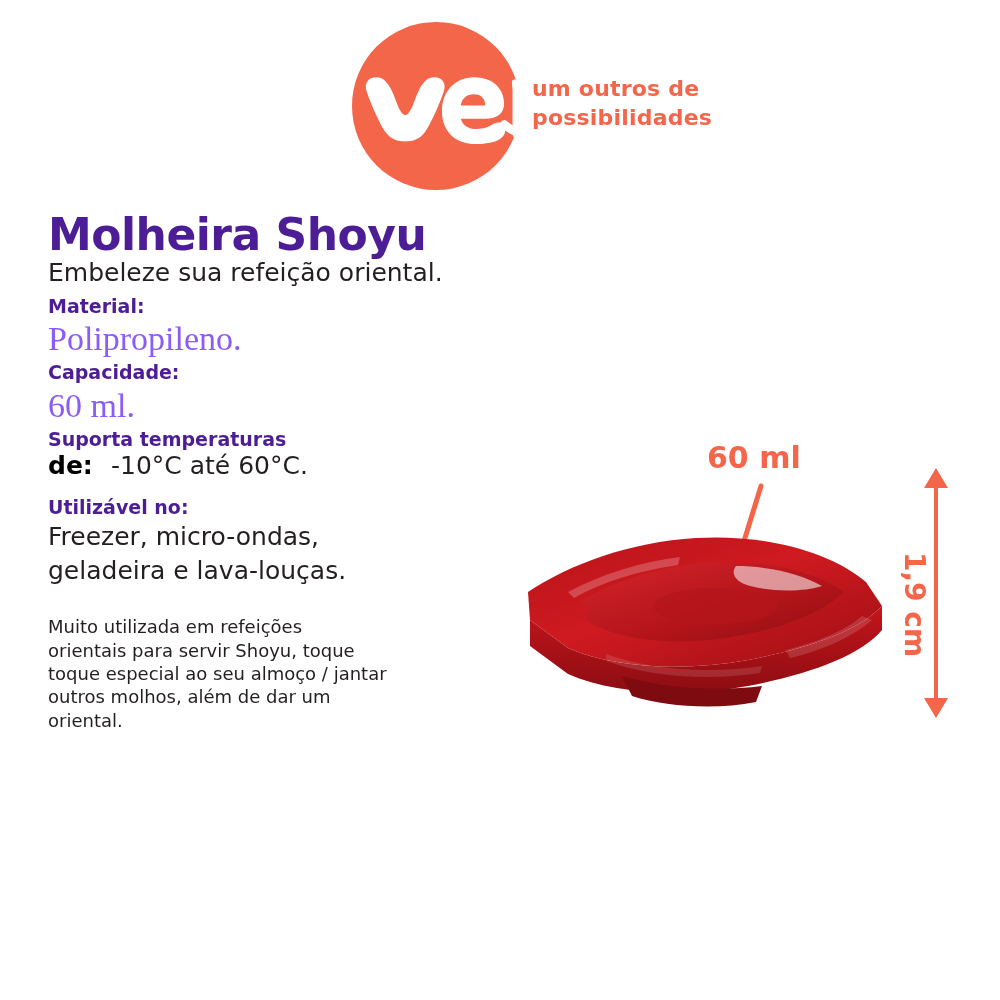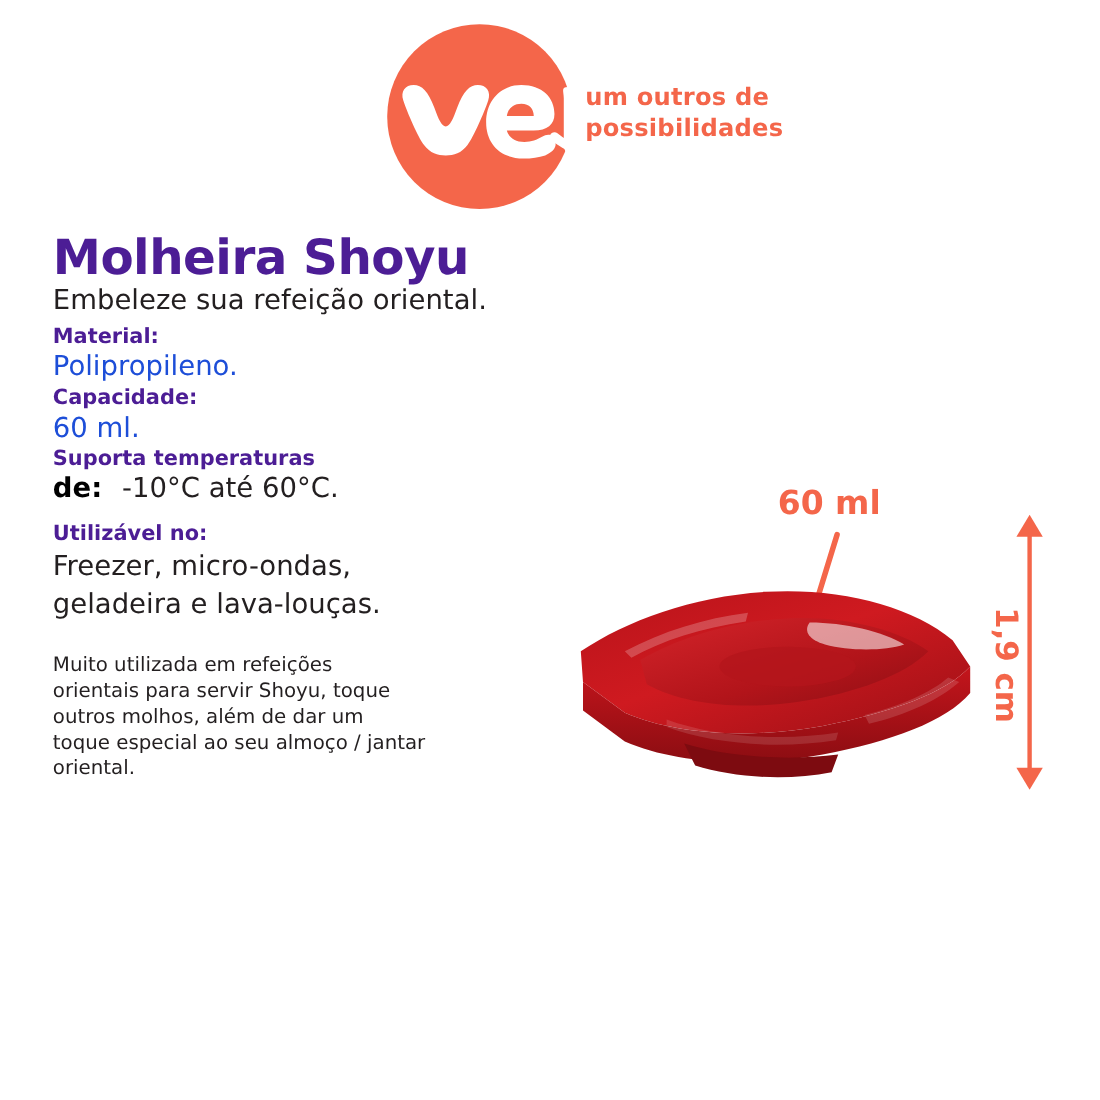--- a/index.html
+++ b/index.html
@@ -73,24 +73,25 @@
     line-height: 1.22;
   }
   .label {
     font-size: 19px;
     font-weight: bold;
     color: #4c1d95;
     line-height: 1.22;
     margin: 0;
   }
   .value {
-    font-size: 25px;
-    color: #1d4ed8;
+    font-size: 34px;
+    color: #8b5cf6;
     line-height: 1.22;
     margin: 0 0 2px 0;
+    font-family: Liberation Serif, serif;
   }
   .inline-label {
     font-size: 25px;
     font-weight: bold;
     color: #000000;
   }
   .inline-value {
     font-size: 25px;
     color: #231f20;
     margin-left: 13px;
@@ -193,22 +194,22 @@
     <span class="inline-value">-10°C até 60°C.</span>
   </p>
 
   <p class="label spaced">Utilizável no:</p>
   <p class="usage-list">Freezer, micro-ondas,</p>
   <p class="usage-list">geladeira e lava-louças.</p>
 
   <div class="description">
     <div>Muito utilizada em refeições</div>
     <div>orientais para servir Shoyu, toque</div>
+    <div>toque especial ao seu almoço / jantar</div>
     <div>outros molhos, além de dar um</div>
-    <div>toque especial ao seu almoço / jantar</div>
     <div>oriental.</div>
   </div>
 </div>
 
 <div class="product-area">
 
   <div class="callout-capacity">60 ml</div>
 
   <svg class="callout-arrow" width="60" height="130" viewBox="0 0 60 130" aria-hidden="true">
     <line x1="46" y1="8" x2="14" y2="112" stroke="#f4664a" stroke-width="5" stroke-linecap="round"></line>

